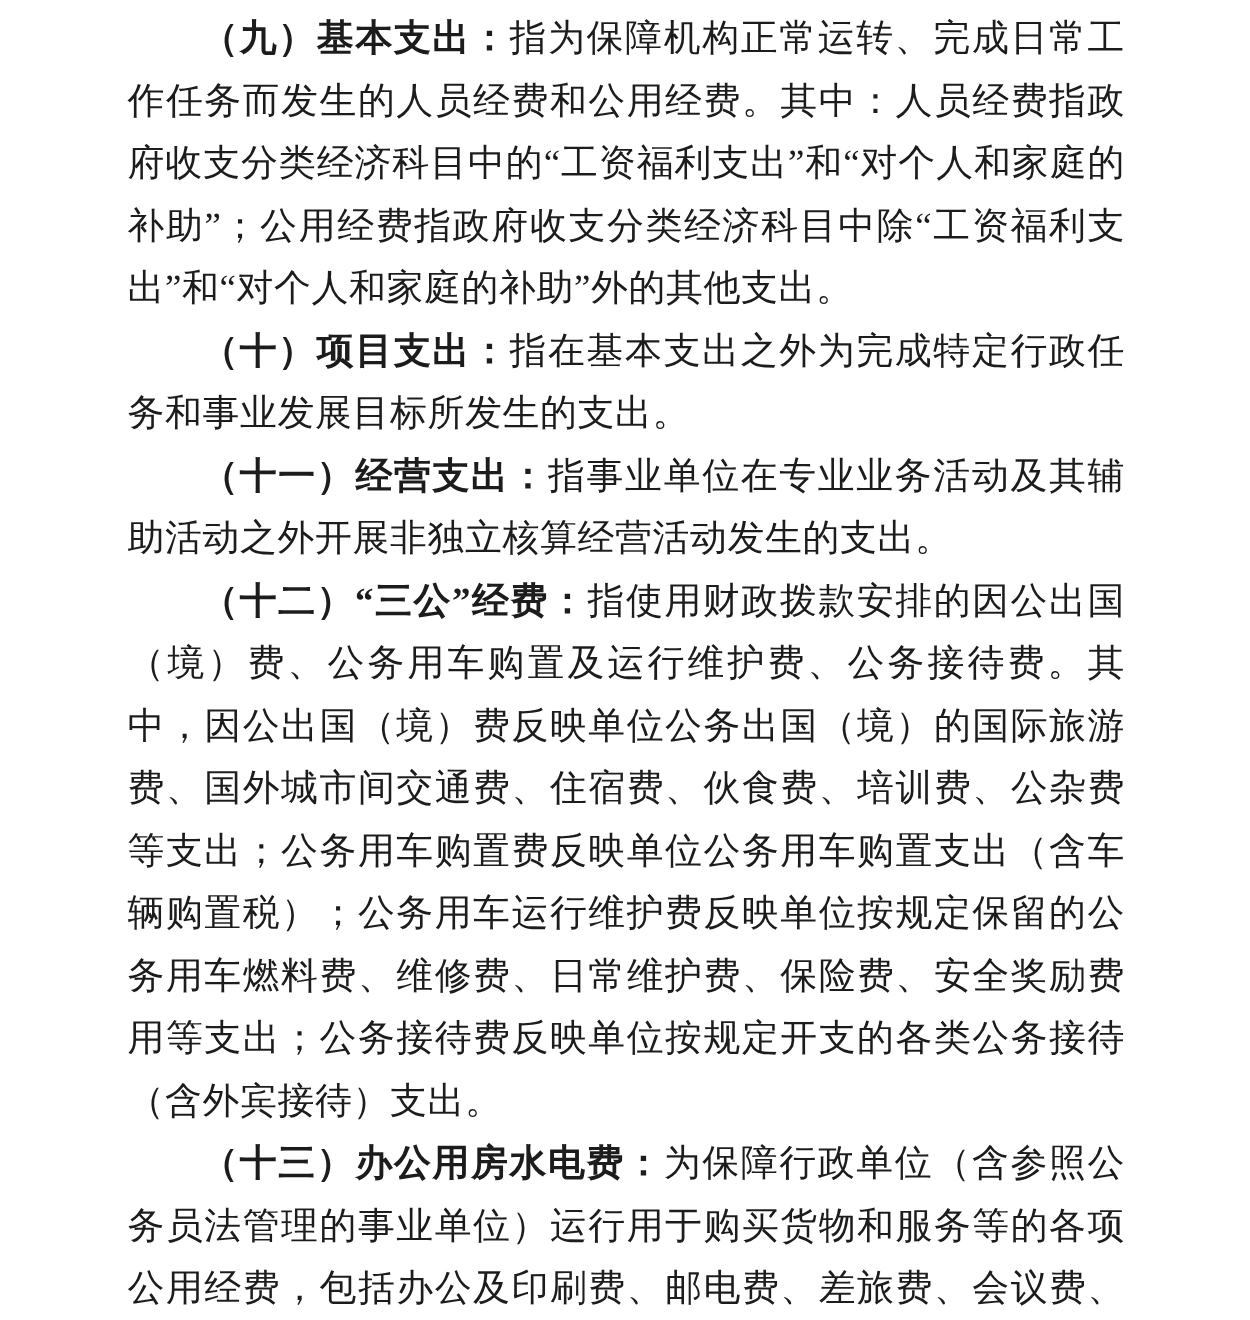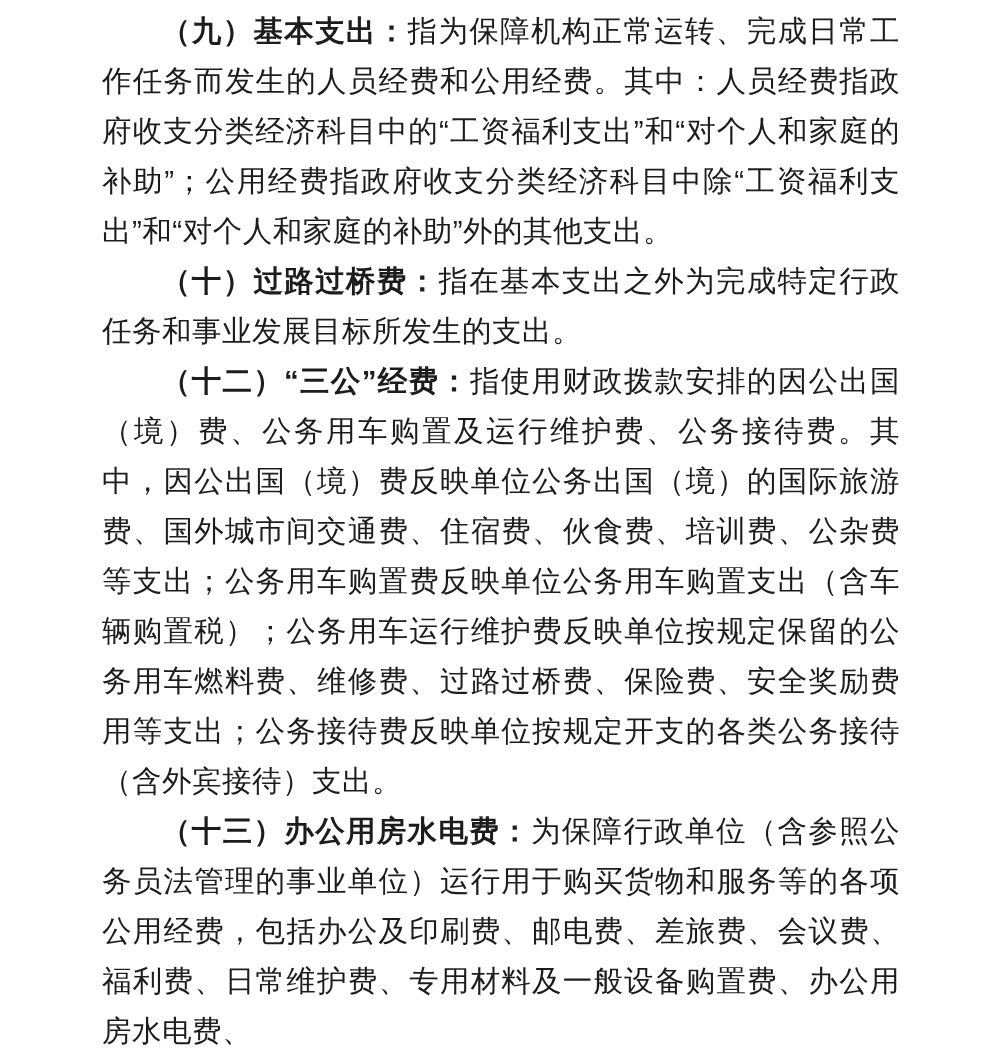--- a/index.html
+++ b/index.html
@@ -15,40 +15,41 @@
   .page {
     box-sizing: border-box;
     width: 1000px;
     height: 1056px;
     padding: 6px 100px 0 102px;
     background: #ffffff;
   }
   p.para {
     margin: 0;
     padding: 0;
-    font-family: Liberation Sans, sans-serif;
+    font-family: Liberation Serif, serif;
     font-size: 29.5px;
     line-height: 50px;
     color: #1c1c1c;
     text-align: justify;
     text-justify: inter-ideograph;
     text-indent: 2em;
     letter-spacing: 0.5px;
   }
   .para-head {
     font-weight: bold;
   }
 </style>
 </head>
 <body>
 
 <div class="page">
 
   <p class="para"><span class="para-head">（九）基本支出：</span><span class="para-body">指为保障机构正常运转、完成日常工作任务而发生的人员经费和公用经费。其中：人员经费指政府收支分类经济科目中的“工资福利支出”和“对个人和家庭的补助”；公用经费指政府收支分类经济科目中除“工资福利支出”和“对个人和家庭的补助”外的其他支出。</span></p>
 
-  <p class="para"><span class="para-head">（十）过路过桥费：</span><span class="para-body">指在基本支出之外为完成特定行政任务和事业发展目标所发生的支出。</span></p>
+  <p class="para"><span class="para-head">（十）项目支出：</span><span class="para-body">指在基本支出之外为完成特定行政任务和事业发展目标所发生的支出。</span></p>
 
+  <p class="para"><span class="para-head">（十一）经营支出：</span><span class="para-body">指事业单位在专业业务活动及其辅助活动之外开展非独立核算经营活动发生的支出。</span></p>
 
-  <p class="para"><span class="para-head">（十二）“三公”经费：</span><span class="para-body">指使用财政拨款安排的因公出国（境）费、公务用车购置及运行维护费、公务接待费。其中，因公出国（境）费反映单位公务出国（境）的国际旅游费、国外城市间交通费、住宿费、伙食费、培训费、公杂费等支出；公务用车购置费反映单位公务用车购置支出（含车辆购置税）；公务用车运行维护费反映单位按规定保留的公务用车燃料费、维修费、过路过桥费、保险费、安全奖励费用等支出；公务接待费反映单位按规定开支的各类公务接待（含外宾接待）支出。</span></p>
+  <p class="para"><span class="para-head">（十二）“三公”经费：</span><span class="para-body">指使用财政拨款安排的因公出国（境）费、公务用车购置及运行维护费、公务接待费。其中，因公出国（境）费反映单位公务出国（境）的国际旅游费、国外城市间交通费、住宿费、伙食费、培训费、公杂费等支出；公务用车购置费反映单位公务用车购置支出（含车辆购置税）；公务用车运行维护费反映单位按规定保留的公务用车燃料费、维修费、日常维护费、保险费、安全奖励费用等支出；公务接待费反映单位按规定开支的各类公务接待（含外宾接待）支出。</span></p>
 
   <p class="para"><span class="para-head">（十三）办公用房水电费：</span><span class="para-body">为保障行政单位（含参照公务员法管理的事业单位）运行用于购买货物和服务等的各项公用经费，包括办公及印刷费、邮电费、差旅费、会议费、福利费、日常维护费、专用材料及一般设备购置费、办公用房水电费、</span></p>
 
 </div>
 
 </body></html>

